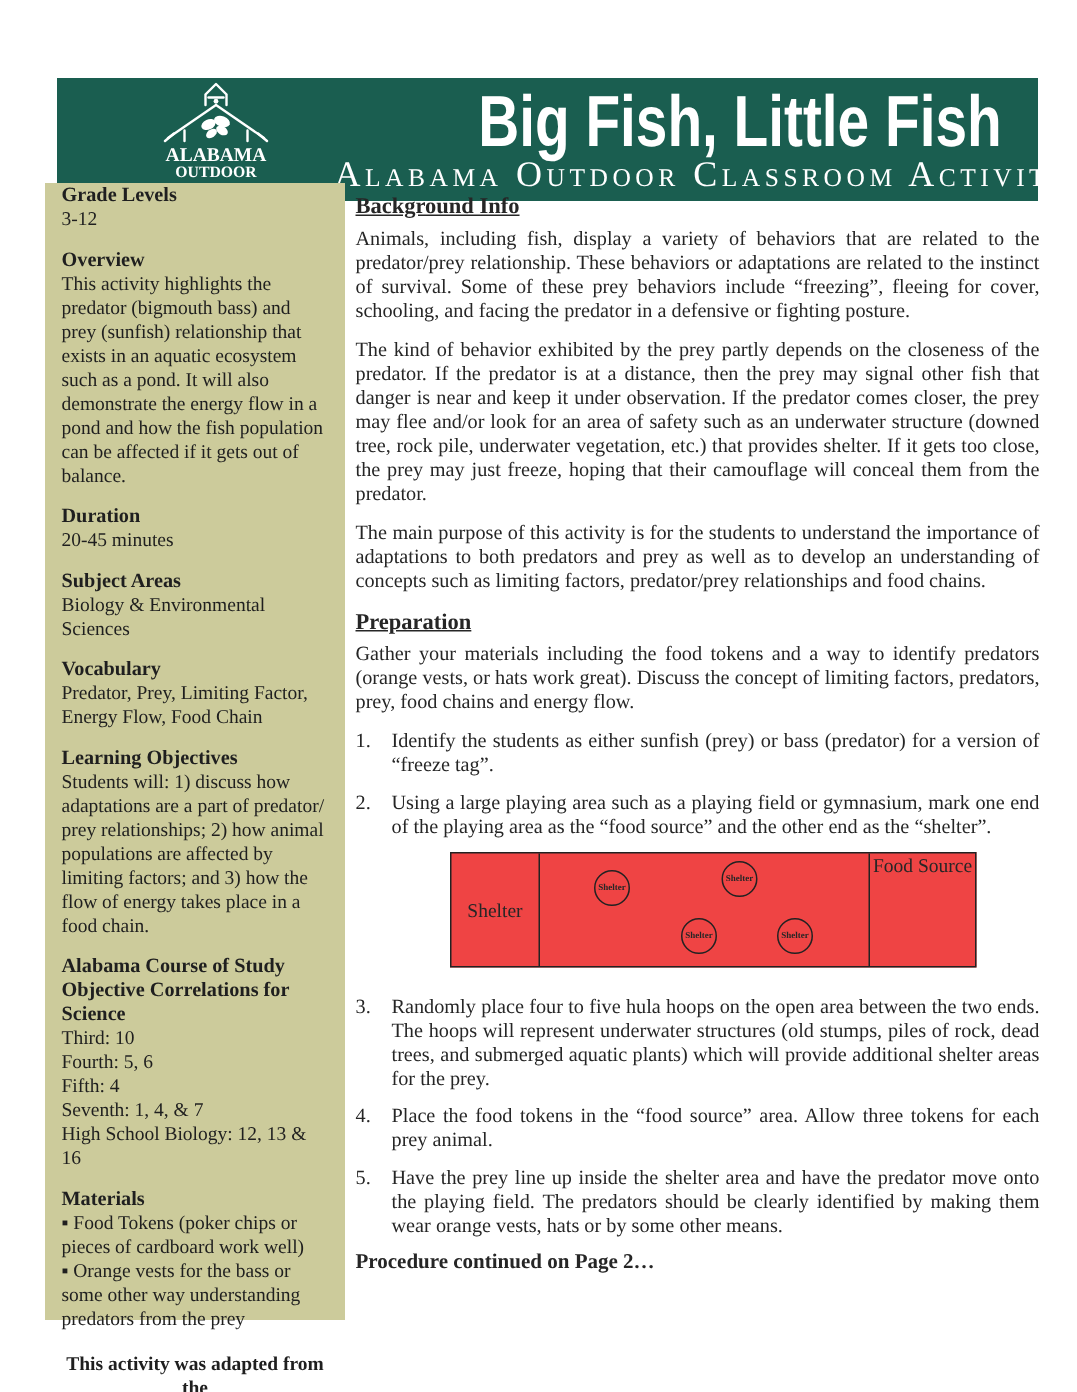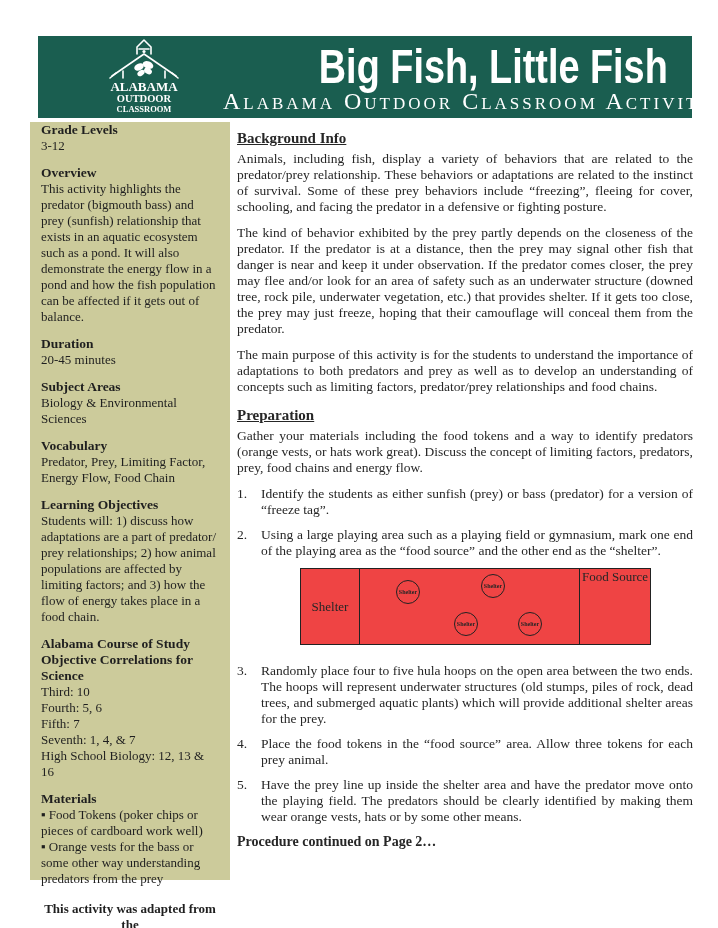--- a/index.html
+++ b/index.html
@@ -1,20 +1,20 @@
 <!DOCTYPE html>
 <html><head>
 <meta charset="utf-8">
 <style>
   html,body{margin:0;padding:0;}
   body{width:718px;height:928px;position:relative;background:#ffffff;
        font-family:"Liberation Serif", serif;color:#222;}
 
   
-  .header-band{position:absolute;left:38px;top:36px;width:654px;height:82px;
+  .header-band{position:absolute;left:38px;top:52px;width:654px;height:82px;
                background:#1A5E50;}
   .logo{position:absolute;left:52px;top:2px;width:108px;height:80px;text-align:center;}
   .band-text{margin-left:185px;text-align:right;color:#fff;}
   .big-title{display:inline-block;font-family:"Liberation Sans",sans-serif;
              font-weight:bold;font-size:43px;line-height:46px;letter-spacing:0px;
              transform:scale(.88,1.12);transform-origin:center top;margin-top:4px;
              white-space:nowrap;}
   .subtitle{font-variant:small-caps;font-size:24px;letter-spacing:3px;
             margin-top:2px;font-weight:normal;white-space:nowrap;}
 
@@ -122,21 +122,21 @@
 
   <div class="sb-section">
     <div class="sb-h">Learning Objectives</div>
     <div>Students will: 1) discuss how adaptations are a part of predator/ prey relationships; 2) how animal populations are affected by limiting factors; and  3) how the flow of energy takes place in a food chain.</div>
   </div>
 
   <div class="sb-section">
     <div class="sb-h">Alabama Course of Study Objective Correlations for Science</div>
     <div class="sb-line">Third: 10</div>
     <div class="sb-line">Fourth: 5, 6</div>
-    <div class="sb-line">Fifth: 7</div>
+    <div class="sb-line">Fifth: 4</div>
     <div class="sb-line">Seventh: 1, 4, &amp; 7</div>
     <div class="sb-line">High School Biology: 12, 13 &amp; 16</div>
   </div>
 
   <div class="sb-section">
     <div class="sb-h">Materials</div>
     <div class="sb-bullet-item"><span>▪</span> <span>Food Tokens (poker chips or pieces of cardboard work well)</span></div>
     <div class="sb-bullet-item"><span>▪</span> <span>Orange vests for the bass or some other way understanding predators from the prey</span></div>
   </div>
 

